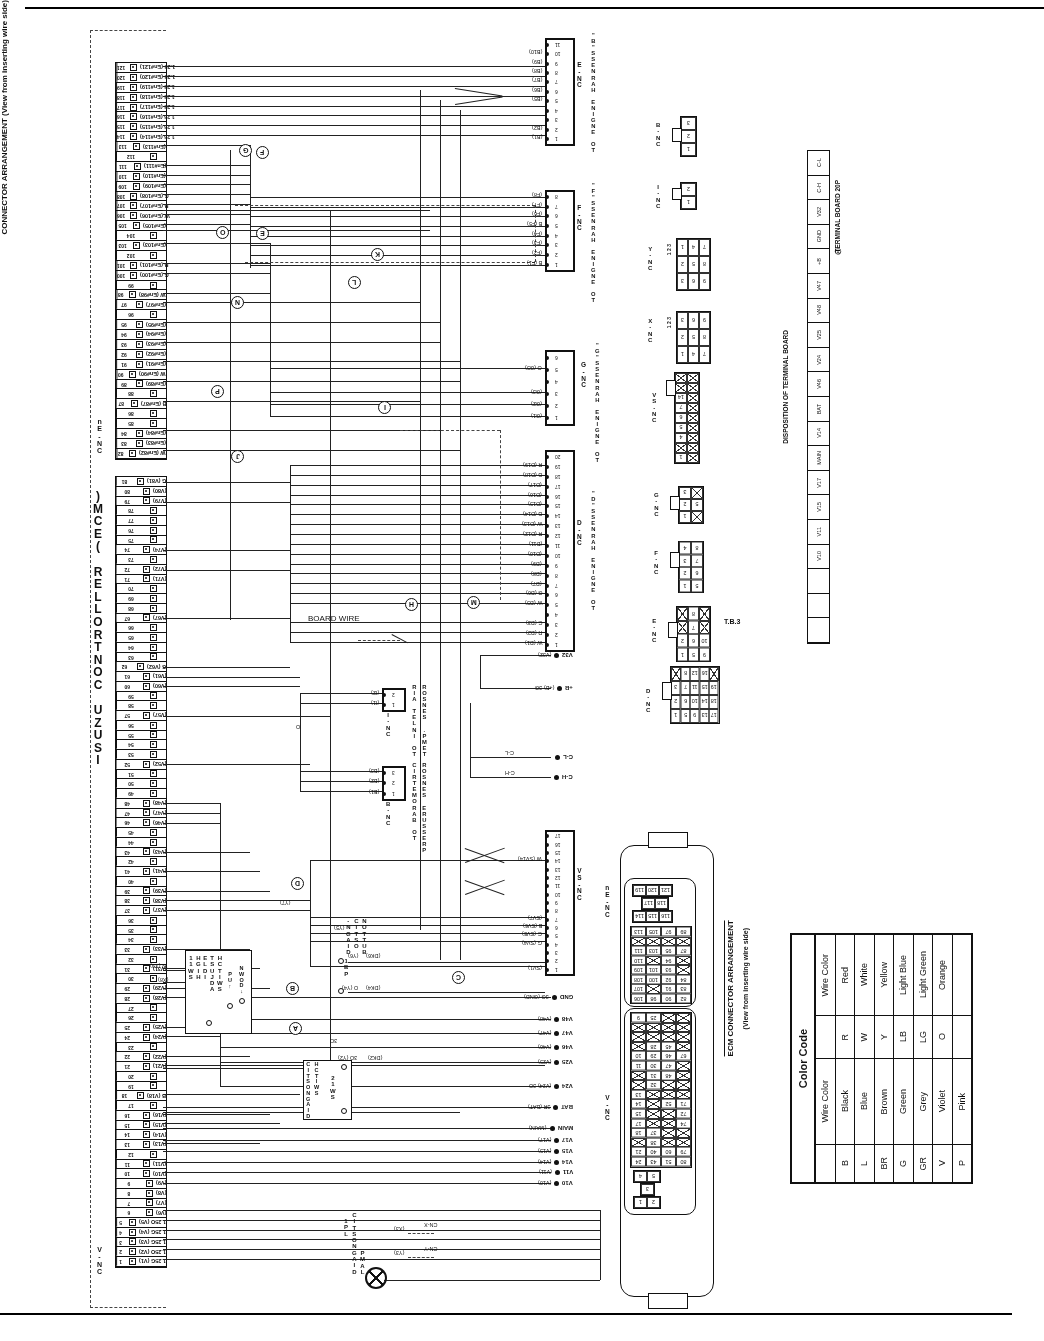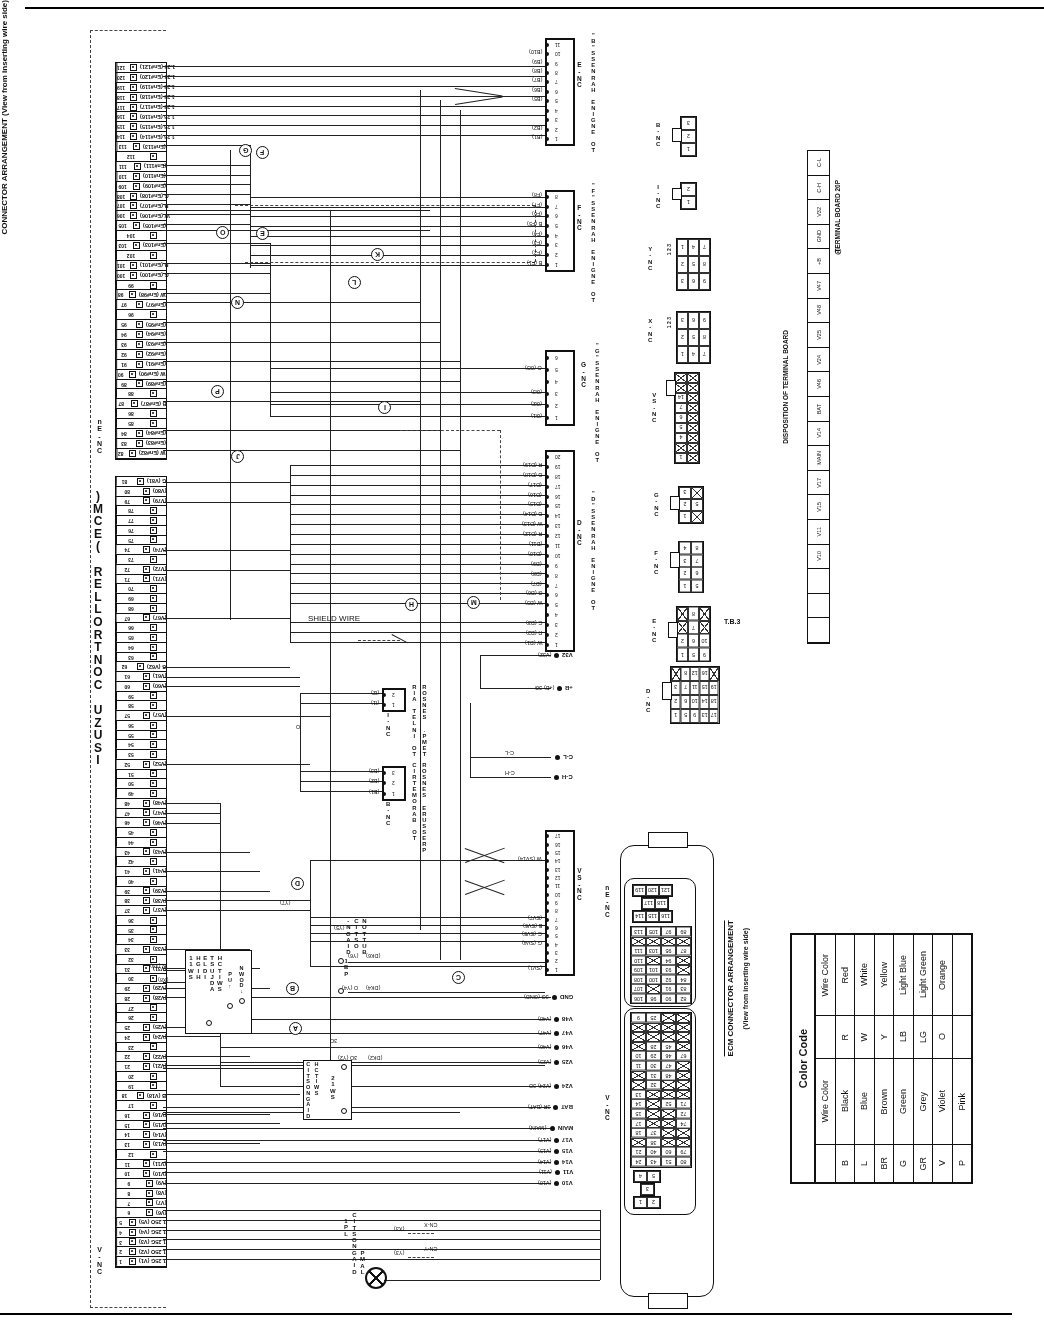--- a/index.html
+++ b/index.html
@@ -922,21 +922,21 @@
   <i class="h" style="left:350px;top:1112px;width:110px"></i>
   <i class="h" style="left:348px;top:962px;width:197px"></i><i class="h" style="left:348px;top:992px;width:197px"></i>
   
   <i class="dd" style="left:235px;top:205px;width:300px"></i><i class="dd" style="left:245px;top:262px;width:290px"></i>
   <i class="ddv" style="left:535px;top:205px;height:57px"></i>
   <i class="dd" style="left:400px;top:430px;width:100px"></i><i class="ddv" style="left:500px;top:430px;height:170px"></i>
   <i class="dd" style="left:358px;top:640px;width:42px"></i>
   <i class="dg" style="left:392px;top:634px;width:18px;transform:rotate(28deg)"></i>
 
   
-  <b class="abs" style="left:308px;top:614px;font-size:8px;font-weight:normal">SHIELD WIRE</b>
+  <b class="abs" style="left:308px;top:614px;font-size:8px;font-weight:normal">BOARD WIRE</b>
 
   
   <div class="conn" style="left:500px;top:38px">
     <div class="lcol">
         <div class="lrow" style="height:9.45px">
           <b class="t180"></b>
         </div>
         <div class="lrow" style="height:9.45px">
           <b class="t180">(B10)</b>
         </div>

